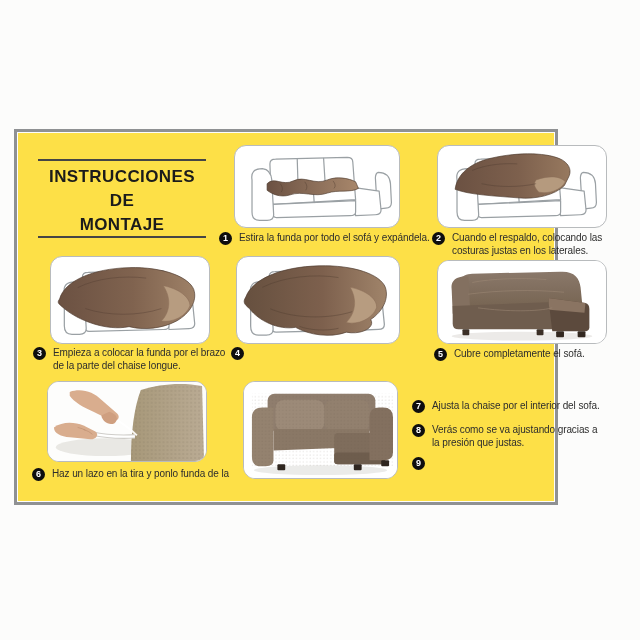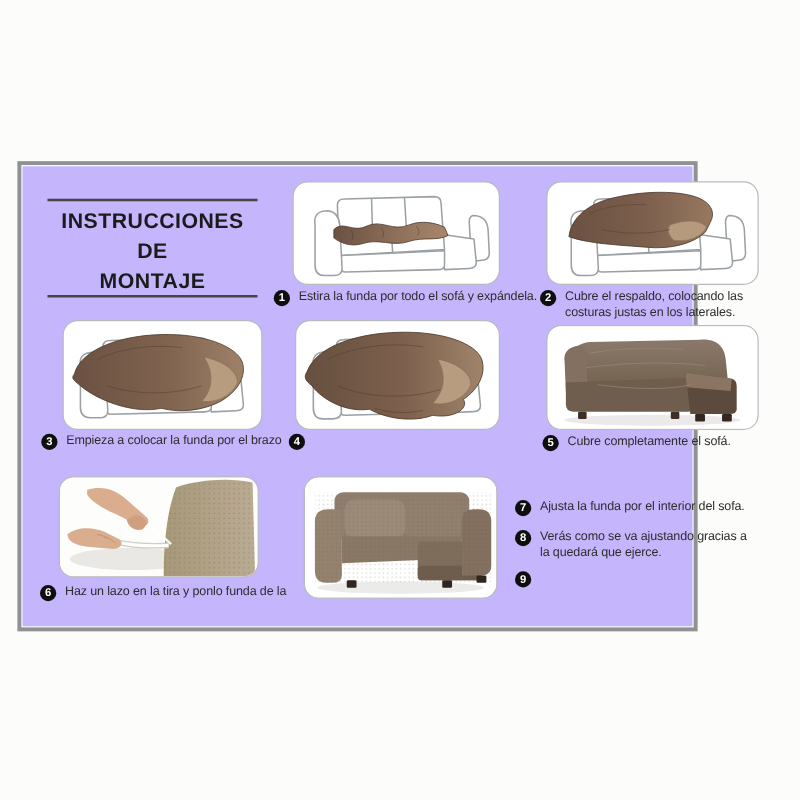--- a/index.html
+++ b/index.html
@@ -8,21 +8,21 @@
     background:#fcfcfb;
     font-family:"Liberation Sans", sans-serif;
     position:relative;
     overflow:hidden;
   }
   .sheet{
     position:absolute;left:14px;top:129px;
     width:544px;height:376px;
     box-sizing:border-box;
     border:3px solid #8f9193;
-    background:#c4b5fd;
+    background:#fde047;
     box-shadow:inset 0 0 0 1px #fdfdfd;
   }
   
   .rule{position:absolute;left:21px;width:168px;height:2px;background:#454545;}
   .rule-top{top:27px;}
   .rule-bottom{top:104px;}
   .title{
     position:absolute;left:11px;top:33px;width:188px;
     text-align:center;font-weight:bold;font-size:17px;line-height:24px;
     letter-spacing:.4px;color:#1b1b1b;
@@ -244,29 +244,30 @@
   <div class="caption pos-t1">
     <span class="badge">1</span>
     <span class="cap">
       <span class="cap-line">Estira la funda por todo el sofá y expándela.</span>
     </span>
   </div>
 
   <div class="caption pos-t2">
     <span class="badge">2</span>
     <span class="cap">
-      <span class="cap-line" style="display:block">Cubre el respaldo, colocando las</span>
+      <span class="cap-line" style="display:block">Cuando el respaldo, colocando las</span>
       <span class="cap-line" style="display:block">costuras  justas en los laterales.</span>
     </span>
   </div>
 
   <div class="caption pos-t3">
     <span class="badge">3</span>
     <span class="cap">
       <span class="cap-line" style="display:block">Empieza a colocar la funda por el brazo</span>
+      <span class="cap-line" style="display:block">de la parte del chaise longue.</span>
     </span>
   </div>
 
   <div class="caption pos-t4">
     <span class="badge">4</span>
   </div>
 
   <div class="caption pos-t5">
     <span class="badge">5</span>
     <span class="cap">
@@ -277,29 +278,29 @@
   <div class="caption pos-t6">
     <span class="badge">6</span>
     <span class="cap">
       <span class="cap-line" style="display:block">Haz un lazo en la tira y ponlo funda de la</span>
     </span>
   </div>
 
   <div class="caption pos-t7">
     <span class="badge">7</span>
     <span class="cap">
-      <span class="cap-line">Ajusta la funda por el interior del sofa.</span>
+      <span class="cap-line">Ajusta la chaise por el interior del sofa.</span>
     </span>
   </div>
 
   <div class="caption pos-t8">
     <span class="badge">8</span>
     <span class="cap">
       <span class="cap-line" style="display:block">Verás como se va ajustando gracias a</span>
-      <span class="cap-line" style="display:block">la quedará que ejerce.</span>
+      <span class="cap-line" style="display:block">la presión que justas.</span>
     </span>
   </div>
 
   <div class="caption pos-t9">
     <span class="badge">9</span>
   </div>
 
 </div>
 
 </body></html>

